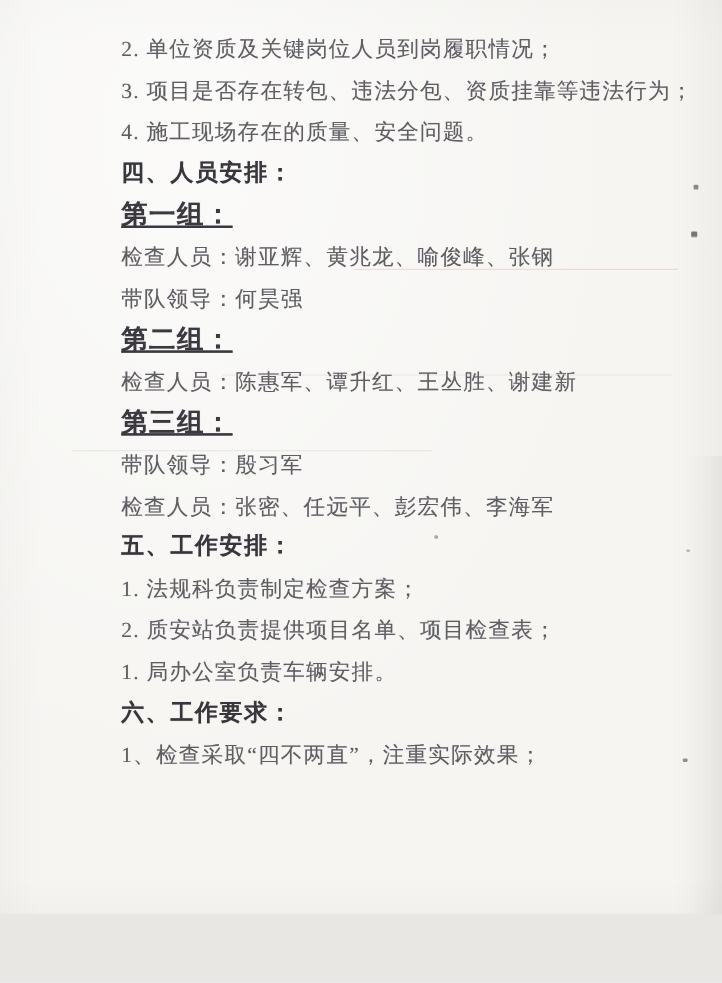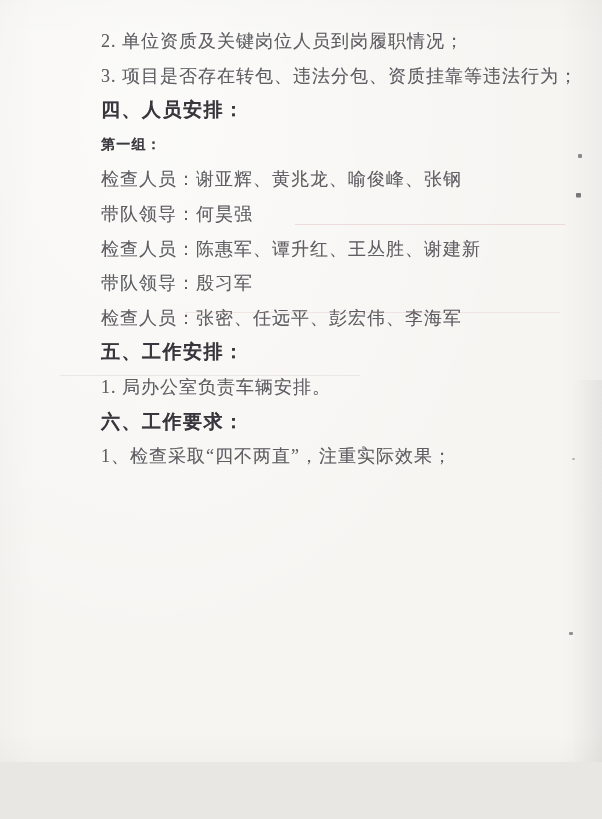--- a/index.html
+++ b/index.html
@@ -37,24 +37,25 @@
   }
   .line.heading {
     font-weight: bold;
     font-size: 19px;
     letter-spacing: 1.5px;
     color: #38363c;
     text-shadow: 0 0 0.6px rgba(56,54,60,0.5);
   }
   .line.subheading {
     font-weight: bold;
-    font-size: 14px;
+    font-size: 22px;
     letter-spacing: 1.2px;
     color: #3b393f;
     text-shadow: 0 0 0.6px rgba(59,57,63,0.5);
+    text-decoration: underline;
   }
   .page-number {
     position: absolute;
     left: 68px;
     top: 772px;
     font-size: 16px;
     letter-spacing: 5px;
     color: #57565b;
   }
   
@@ -88,28 +89,33 @@
     pointer-events: none;
   }
 </style>
 </head>
 <body>
 
 <div class="page">
   <div class="content" id="paragraphs">
       <p class="line body">2. 单位资质及关键岗位人员到岗履职情况；</p>
       <p class="line body">3. 项目是否存在转包、违法分包、资质挂靠等违法行为；</p>
+      <p class="line body">4. 施工现场存在的质量、安全问题。</p>
       <p class="line heading">四、人员安排：</p>
       <p class="line subheading">第一组：</p>
       <p class="line body">检查人员：谢亚辉、黄兆龙、喻俊峰、张钢</p>
       <p class="line body">带队领导：何昊强</p>
+      <p class="line subheading">第二组：</p>
       <p class="line body">检查人员：陈惠军、谭升红、王丛胜、谢建新</p>
+      <p class="line subheading">第三组：</p>
       <p class="line body">带队领导：殷习军</p>
       <p class="line body">检查人员：张密、任远平、彭宏伟、李海军</p>
       <p class="line heading">五、工作安排：</p>
+      <p class="line body">1. 法规科负责制定检查方案；</p>
+      <p class="line body">2. 质安站负责提供项目名单、项目检查表；</p>
       <p class="line body">1. 局办公室负责车辆安排。</p>
       <p class="line heading">六、工作要求：</p>
       <p class="line body">1、检查采取“四不两直”，注重实际效果；</p>
     </div>
 
   <div class="page-number">- 2 -</div>
 
   <div class="scanline l1"></div>
   <div class="scanline l2"></div>
   <div class="scanline l3"></div>

